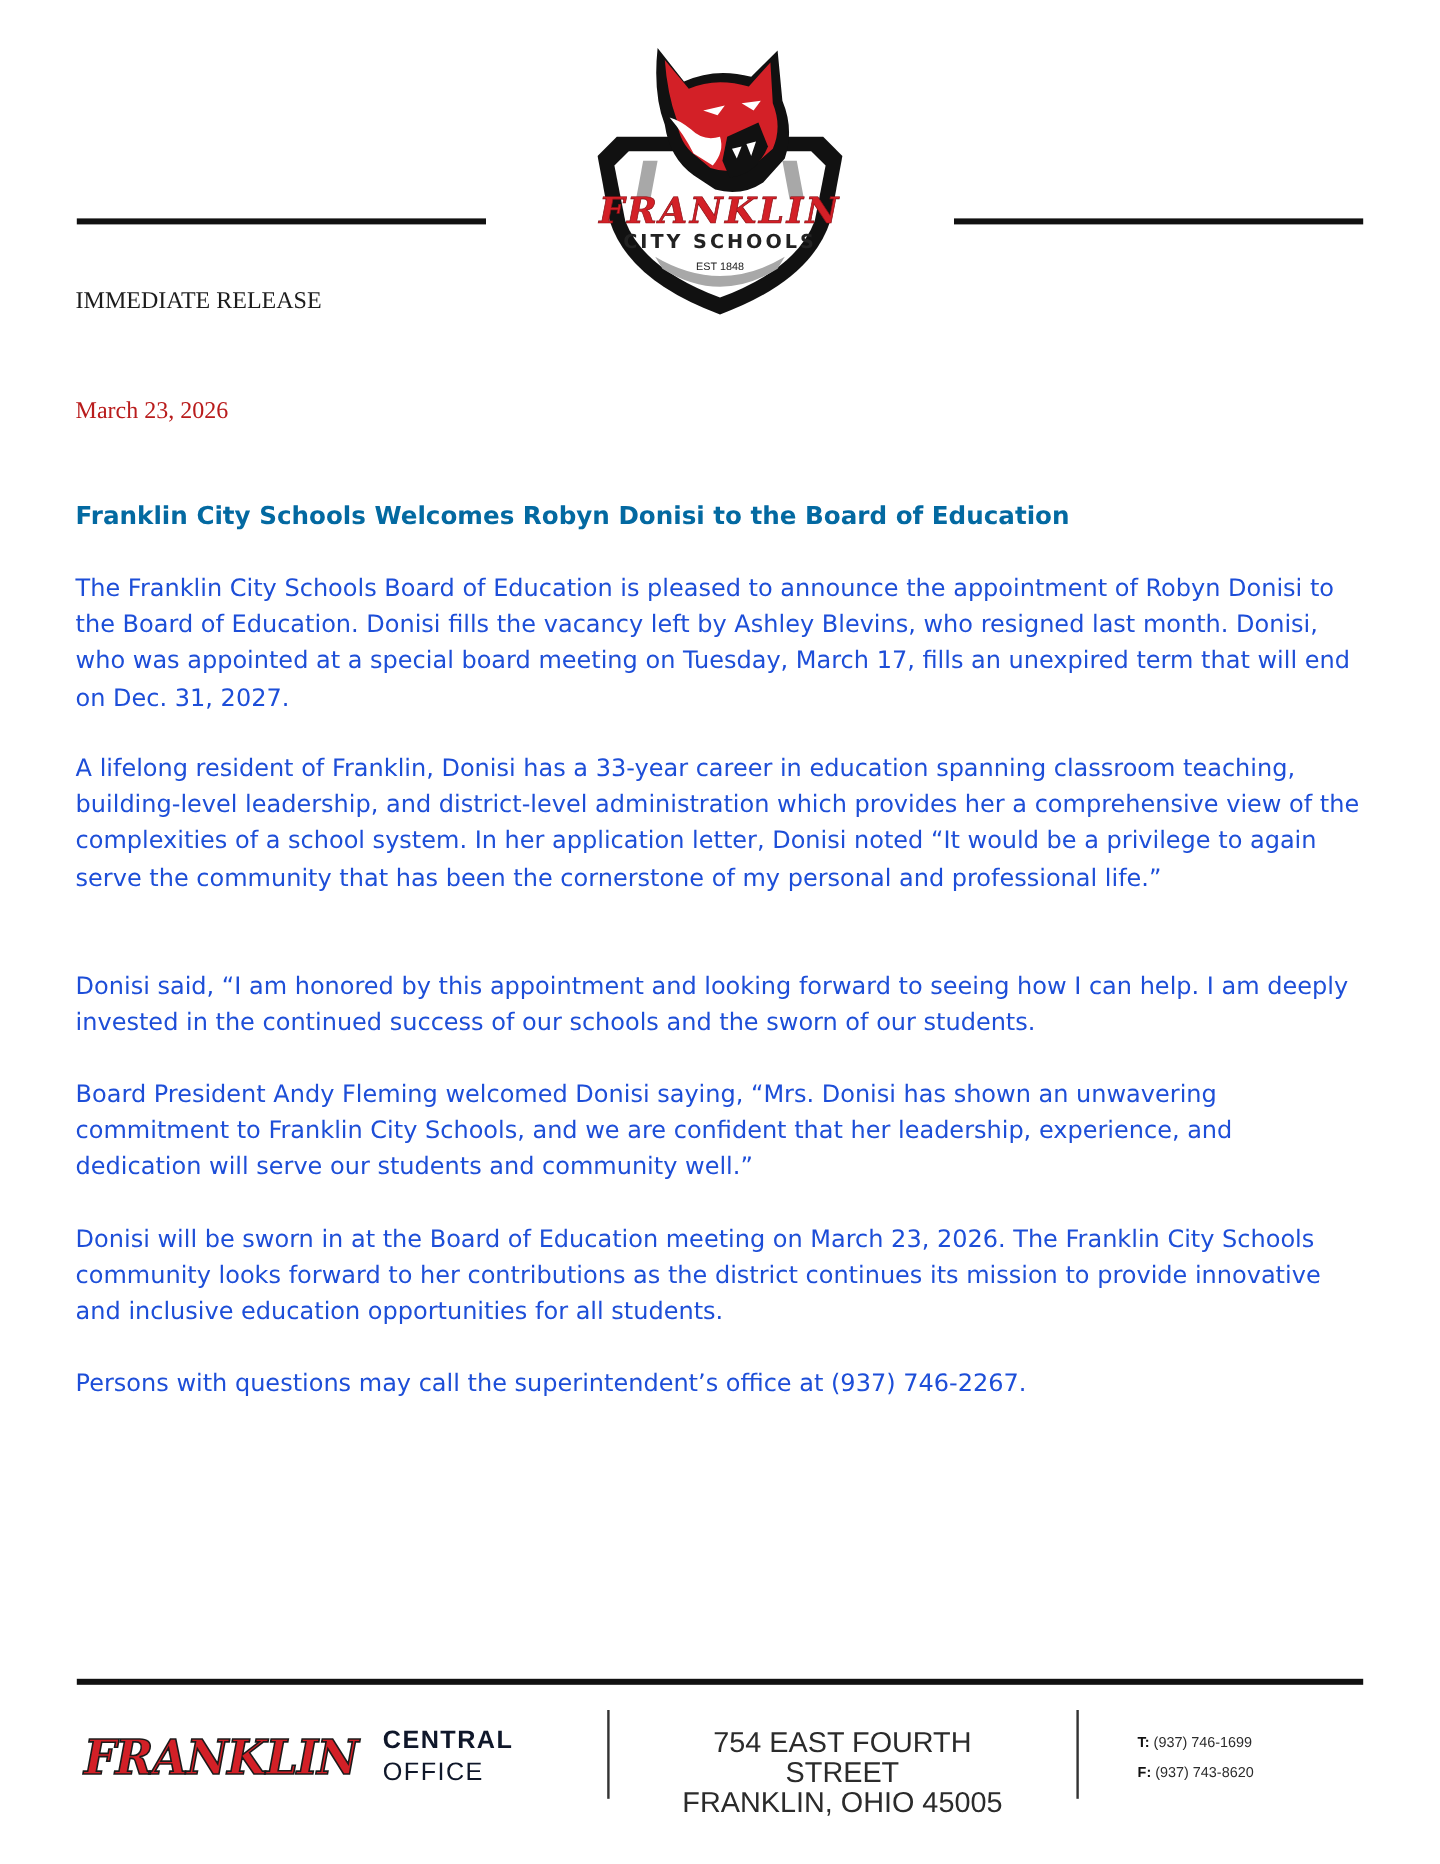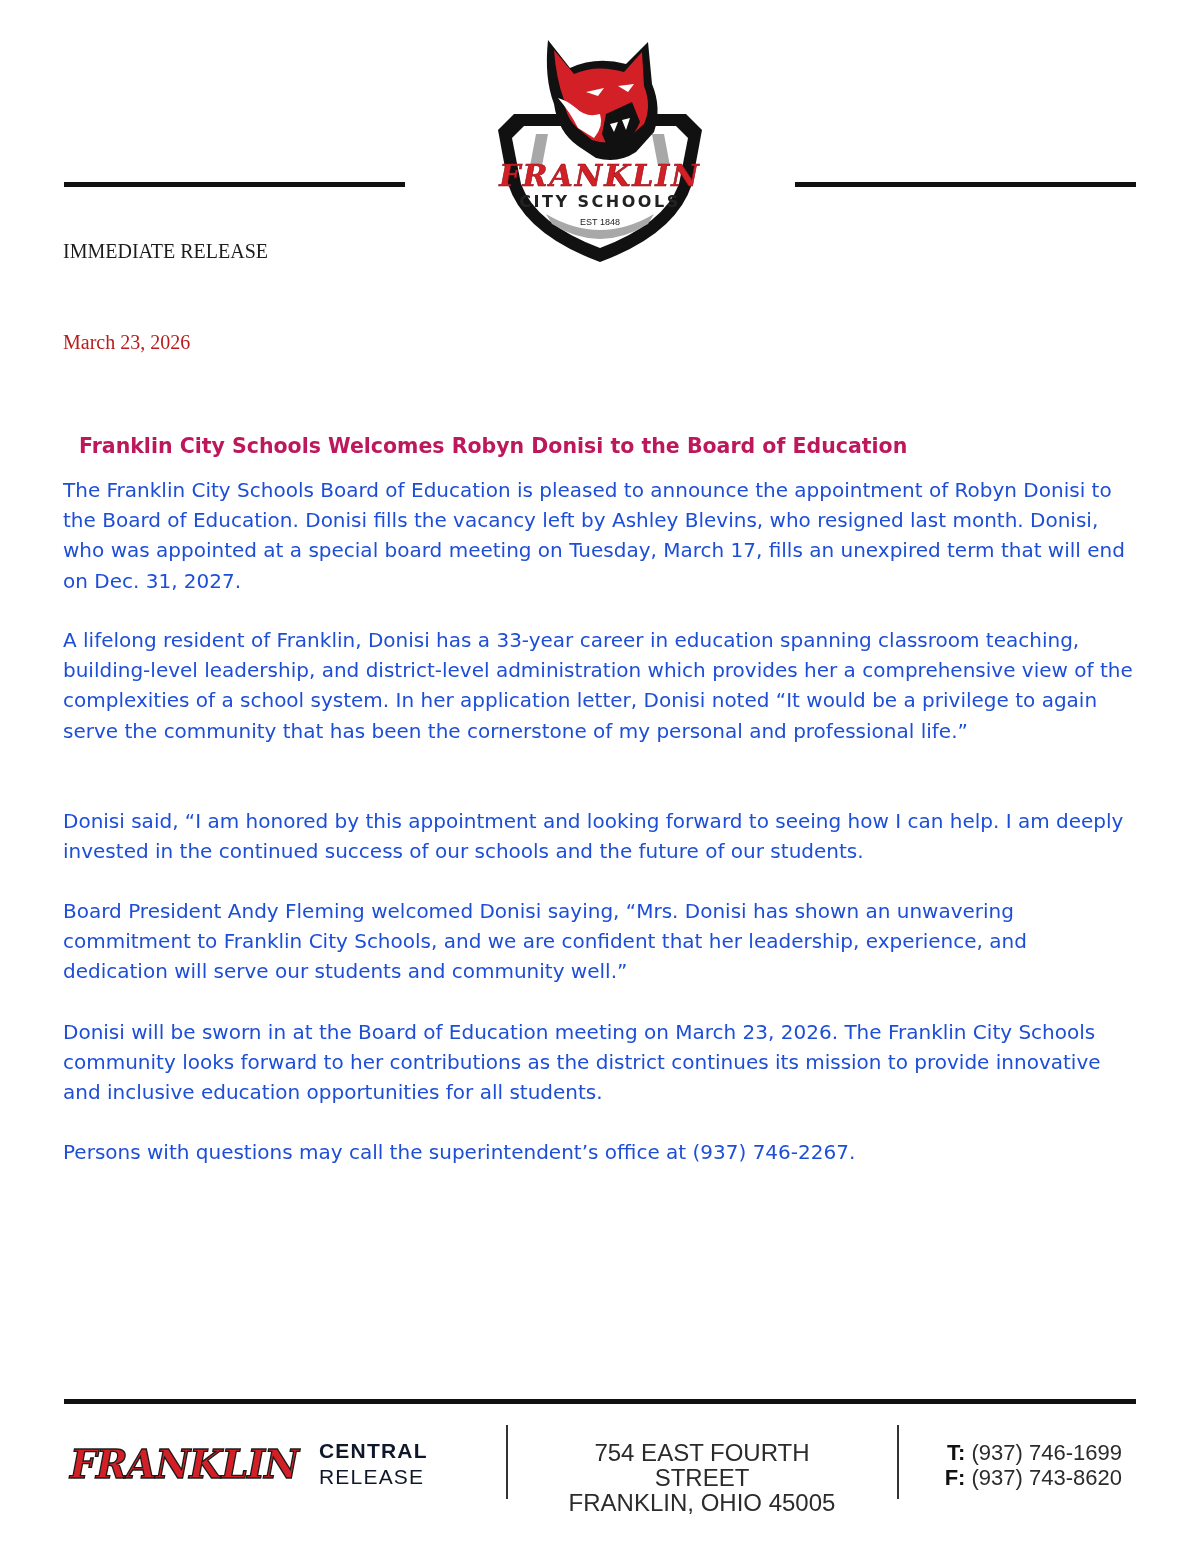--- a/index.html
+++ b/index.html
@@ -1,30 +1,30 @@
 <!DOCTYPE html>
 <html><head>
 <meta charset="utf-8">
 <style>
   html, body { margin: 0; padding: 0; background: #ffffff; }
   body { width: 1200px; height: 1553px; position: relative; overflow: hidden; color: #1a1a1a; }
   .abs { position: absolute; }
   .rule { position: absolute; background: #111; height: 5px; }
   .verdana { font-family: Liberation Serif, serif; text-align: right; }
   .para { position: absolute; left: 63px; width: 1075px; font-family: "DejaVu Sans", sans-serif; font-size: 20px; line-height: 30.2px; color: #1d4ed8; margin: 0; }
-  .headline { position: absolute; left: 63px; top: 418px; font-family: "DejaVu Sans", sans-serif; font-weight: bold; font-size: 20.5px; color: #be185d; margin: 16px; }
+  .headline { position: absolute; left: 63px; top: 418px; font-family: "DejaVu Sans", sans-serif; font-weight: bold; font-size: 20.5px; color: #0369a1; margin: 0; }
   .logo { position: absolute; left: 486px; top: 34px; width: 228px; height: 232px; }
   .footer-brand { position: absolute; left: 66px; top: 1440px; }
   .central { position: absolute; left: 319px; top: 1438px; font-family: "Liberation Sans", sans-serif; font-size: 21px; line-height: 26px; color: #0f172a; letter-spacing: 1.2px; }
   .central .b { font-weight: bold; display: block; }
   .central .n { display: block; }
   .vdiv { position: absolute; width: 1.5px; background: #333; }
   .addr { position: absolute; left: 560px; width: 284px; top: 1440px; text-align: center; font-family: "Liberation Sans", sans-serif; font-size: 24px; line-height: 25px; color: #2b2b2b; }
   .addr span { display: block; }
-  .contact { position: absolute; left: 918px; width: 204px; top: 1440px; text-align: right; font-family: "Liberation Sans", sans-serif; font-size: 22px; line-height: 25px; color: #2b2b2b; }
+  .contact { position: absolute; left: 948px; width: 204px; top: 1440px; text-align: left; font-family: "Liberation Sans", sans-serif; font-size: 12px; line-height: 25px; color: #2b2b2b; }
   .contact div { display: block; }
   .contact b { font-weight: bold; color: #111; }
 </style>
 </head>
 <body>
 
 <div class="rule" style="left:64px; top:182px; width:341px;"></div>
 <div class="rule" style="left:795px; top:182px; width:341px;"></div>
 
 <div class="logo">
@@ -54,36 +54,36 @@
   </svg>
 </div>
 
 <div class="abs verdana" style="left:63px; top:240px; font-size:20px; color:#1c1c1c;">IMMEDIATE RELEASE</div>
 <div class="abs verdana" style="left:63px; top:331px; font-size:20px; color:#b91c1c;">March 23, 2026</div>
 
 <h1 class="headline">Franklin City Schools Welcomes Robyn Donisi to the Board of Education</h1>
 
 <p class="para" style="top:475px;">The Franklin City Schools Board of Education is pleased to announce the appointment of Robyn Donisi to the Board of Education. Donisi fills the vacancy left by Ashley Blevins, who resigned last month. Donisi, who was appointed at a special board meeting on Tuesday, March 17, fills an unexpired term that will end on Dec. 31, 2027.</p>
 <p class="para" style="top:625px;">A lifelong resident of Franklin, Donisi has a 33-year career in education spanning classroom teaching, building-level leadership, and district-level administration which provides her a comprehensive view of the complexities of a school system. In her application letter, Donisi noted “It would be a privilege to again serve the community that has been the cornerstone of my personal and professional life.”</p>
-<p class="para" style="top:806px;">Donisi said, “I am honored by this appointment and looking forward to seeing how I can help. I am deeply invested in the continued success of our schools and the future of our students.</p>
+<p class="para" style="top:806px;">Donisi said, “I am honored by this appointment and looking forward to seeing how I can help. I am deeply invested in the continued success of our schools and the sworn of our students.</p>
 <p class="para" style="top:896px;">Board President Andy Fleming welcomed Donisi saying, “Mrs. Donisi has shown an unwavering commitment to Franklin City Schools, and we are confident that her leadership, experience, and dedication will serve our students and community well.”</p>
 <p class="para" style="top:1017px;">Donisi will be sworn in at the Board of Education meeting on March 23, 2026. The Franklin City Schools community looks forward to her contributions as the district continues its mission to provide innovative and inclusive education opportunities for all students.</p>
 <p class="para" style="top:1137px;">Persons with questions may call the superintendent’s office at (937) 746-2267.</p>
 
 <div class="rule" style="left:64px; top:1399px; width:1072px;"></div>
 
 <div class="footer-brand">
   <svg width="236" height="46" viewBox="0 0 236 46">
     <text x="118" y="38" text-anchor="middle" font-family="DejaVu Serif, serif" font-weight="bold" font-style="italic" font-size="40" fill="#d32027" stroke="#1a1a1a" stroke-width="1.4" letter-spacing="-1" textLength="228" lengthAdjust="spacingAndGlyphs">FRANKLIN</text>
   </svg>
 </div>
 
 <div class="central">
   <span class="b">CENTRAL</span>
-  <span class="n">RELEASE</span>
+  <span class="n">OFFICE</span>
 </div>
 
 <div class="vdiv" style="left:506px; top:1425px; height:74px;"></div>
 
 <div class="addr">
   <span>754 EAST FOURTH STREET</span>
   <span>FRANKLIN, OHIO 45005</span>
 </div>
 
 <div class="vdiv" style="left:897px; top:1425px; height:74px;"></div>

